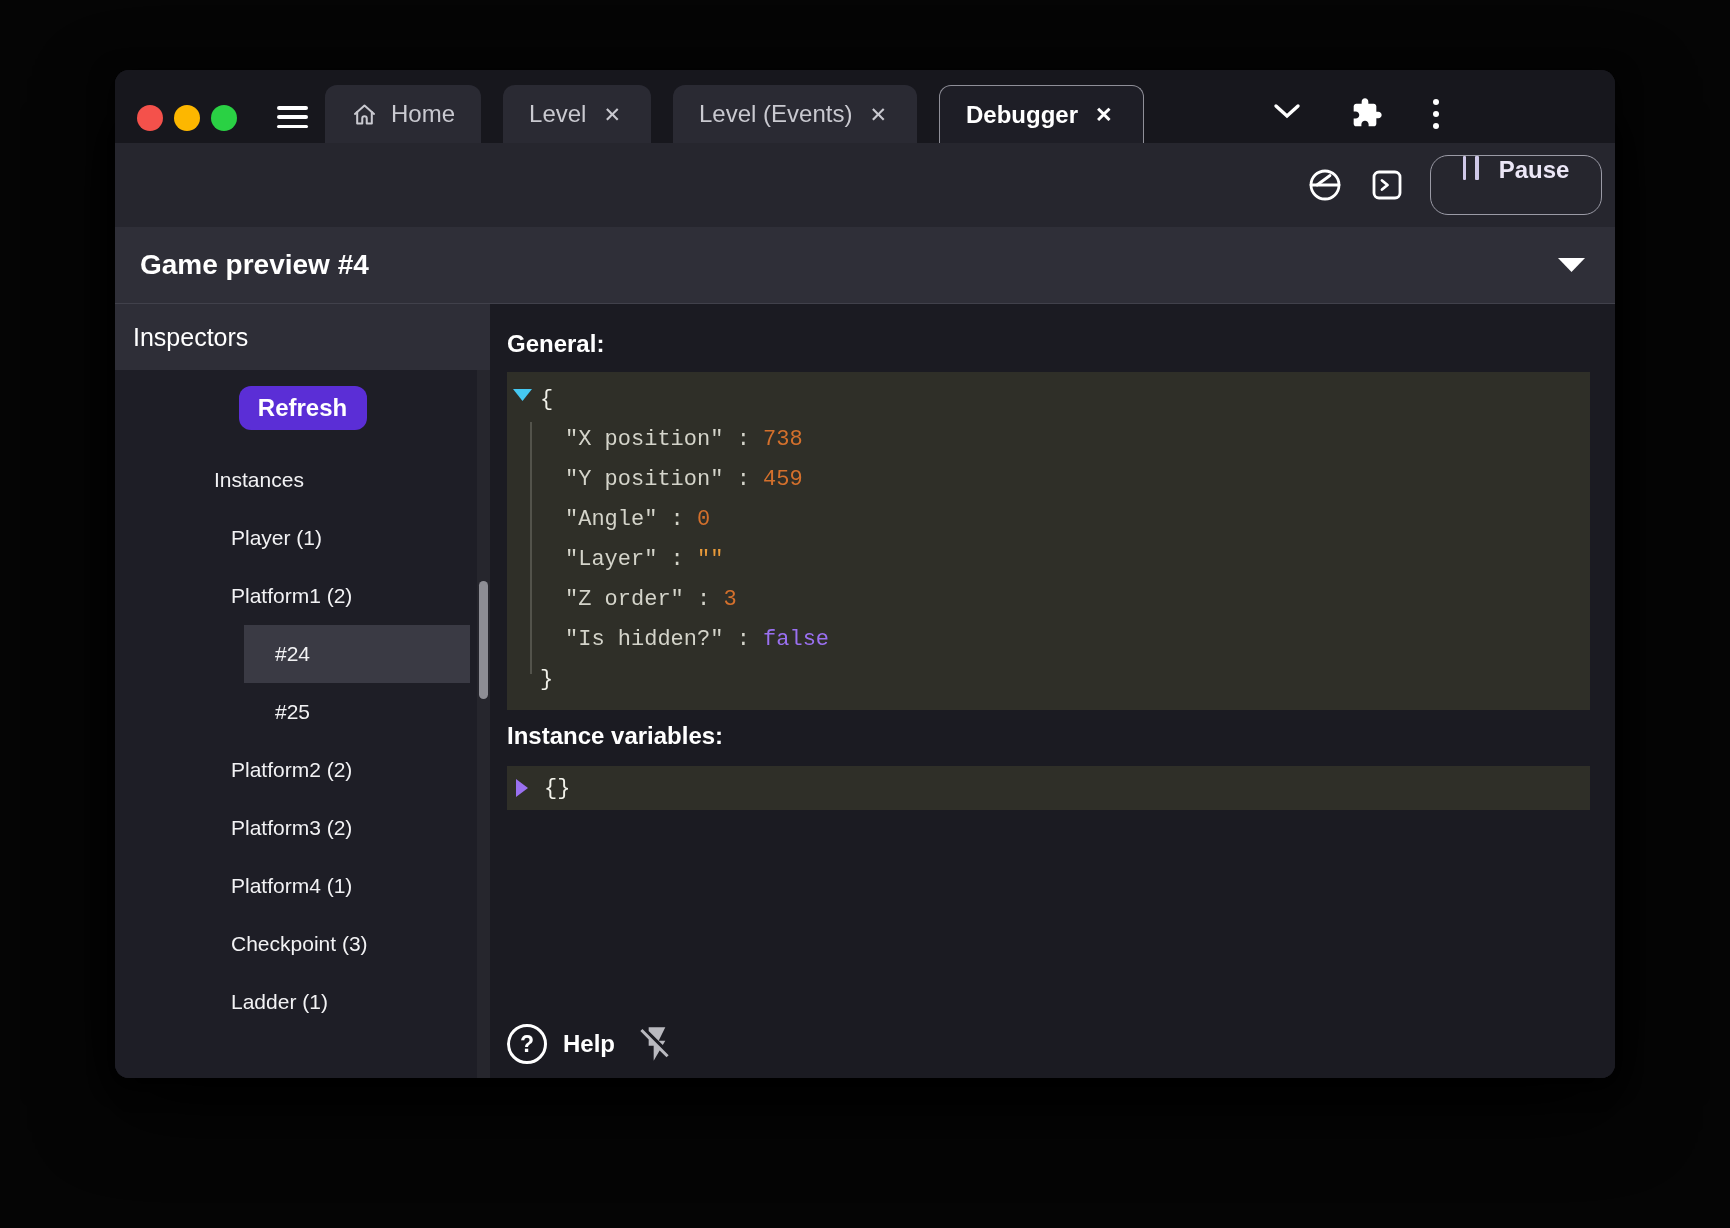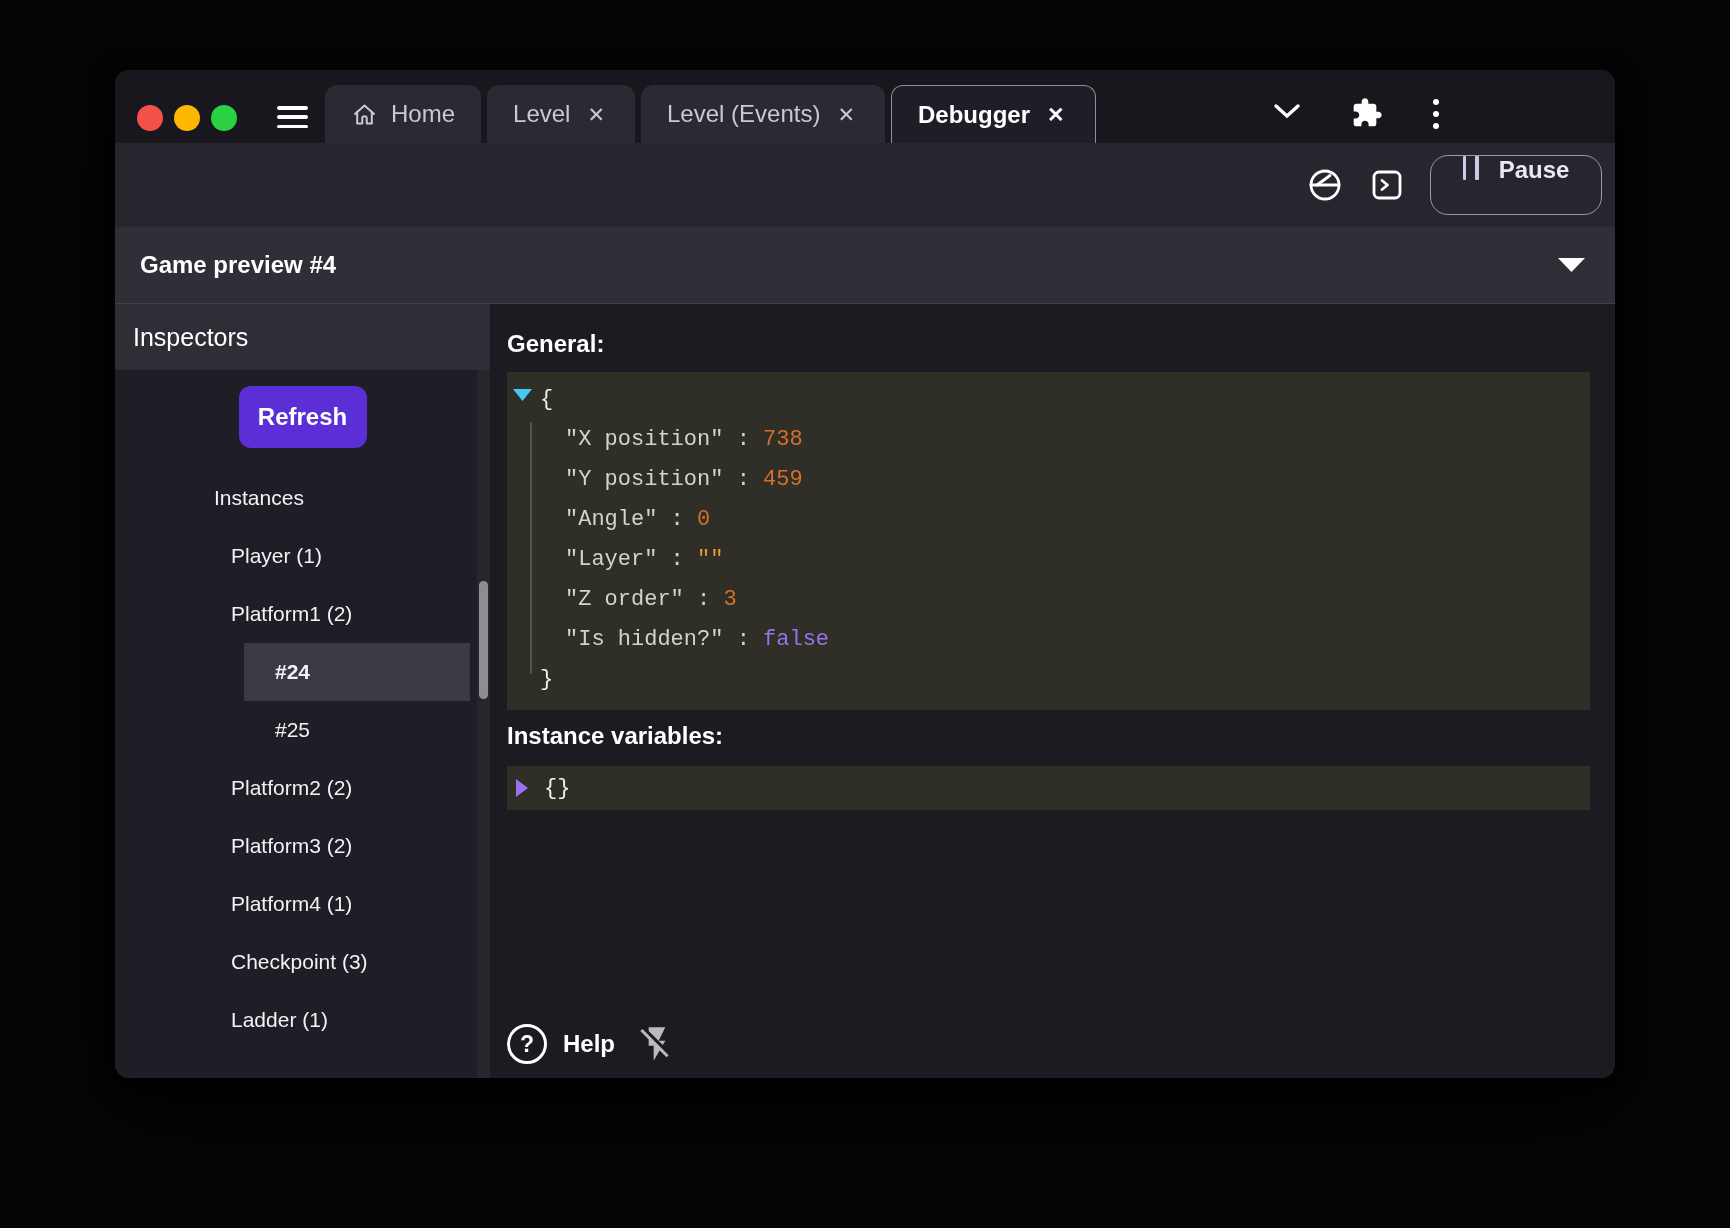--- a/index.html
+++ b/index.html
@@ -12,21 +12,21 @@
     display:flex; flex-direction:column;
   }
 
   
   .tabbar { position:relative; height:73px; background:#17171d; flex:0 0 auto; }
   .traffic { position:absolute; top:35px; left:22px; display:flex; gap:11px; }
   .light { width:26px; height:26px; border-radius:50%; }
   .hamburger { position:absolute; left:162px; top:36px; width:31px; height:22px;
     display:flex; flex-direction:column; justify-content:space-between; cursor:pointer; }
   .hamburger i { display:block; height:3.5px; background:#fff; border-radius:2px; }
-  .tabs { position:absolute; left:210px; bottom:0; display:flex; gap:6px; align-items:flex-end; }
+  .tabs { position:absolute; left:210px; bottom:0; display:flex; gap:22px; align-items:flex-end; }
   .tab { height:58px; display:flex; align-items:center; gap:13px; padding:0 26px;
     background:#2a2a33; border-radius:12px 12px 0 0; color:#c9c9d0; font-size:24px; cursor:pointer; }
   .tab.active { background:#1e1e26; border:1.5px solid #8f8f98; border-bottom:none; color:#ffffff; font-weight:700;justify-content:flex-end; }
   .tab .close { font-size:21px; color:inherit; padding:2px 4px; line-height:1; }
   .tab .home-ic { width:27px; height:27px; }
   .tabbar-right { position:absolute; top:27px; right:0; width:420px; height:34px; }
   .chev-ic { position:absolute; left:78px; top:6px; }
   .puzzle-ic { position:absolute; left:156px; top:0; }
   .kebab-ic { position:absolute; left:238px; top:2px; display:flex; flex-direction:column; gap:6px; align-items:center; }
   .kebab-ic i { width:6px; height:6px; border-radius:50%; background:#fff; }
@@ -37,36 +37,36 @@
   .tool-icon { display:flex; align-items:center; justify-content:center; cursor:pointer; }
   .pause-btn { width:172px; height:60px; border:1.5px solid #9b9ba6; border-radius:18px;
     display:flex; align-items:flex-start; justify-content:center; gap:20px; cursor:pointer; background:transparent; }
   .pause-bars { display:flex; gap:9px; }
   .pause-bars i { width:3.5px; height:24px; background:#cfc8e8; border-radius:1px; }
   .pause-label { font-size:24px; font-weight:700; color:#ece7f7; }
 
   
   .previewbar { height:77px; background:#2f2f38; border-bottom:1px solid #41414b; flex:0 0 auto;
     display:flex; align-items:center; justify-content:space-between; padding:0 30px 0 25px; }
-  .preview-title { font-size:24px; font-weight:700; color:#ffffff; }
+  .preview-title { font-size:28px; font-weight:700; color:#ffffff; }
 
   
   .content { flex:1; display:flex; min-height:0; background:#1b1b22; }
   .sidebar { position:relative; width:375px; flex:0 0 auto; background:#1e1e26; overflow:hidden; }
   .sidebar-header { height:66px; background:#2e2e37; display:flex; align-items:center;
     padding-left:18px; font-size:25px; font-weight:500; color:#fff; }
   .refresh-wrap { display:flex; justify-content:center; margin-top:16px; }
-  .refresh-btn { width:128px; height:62px; border:none; border-radius:12px; background:#5b2ed6;
+  .refresh-btn { width:128px; height:44px; border:none; border-radius:12px; background:#5b2ed6;
     color:#fff; font-size:24px; font-weight:700; font-family:inherit; cursor:pointer; }
   .tree { margin-top:21px; }
   .tree-row { height:58px; line-height:58px; font-size:21px; color:#f2f2f4; cursor:pointer; white-space:nowrap; }
   .tree-row.d0 { padding-left:99px; }
   .tree-row.d1 { padding-left:116px; }
   .tree-row.d2 { padding-left:160px; }
-  .tree-row.selected { background:#3a3a44; margin-left:129px; width:226px; padding-left:31px; font-weight:700; }
+  .tree-row.selected { background:#3a3a44; margin-left:129px; width:226px; padding-left:31px; font-weight:400; }
   .sb-track { position:absolute; right:0; top:66px; bottom:0; width:13px; background:#26262d; }
   .sb-thumb { position:absolute; right:2px; top:211px; width:9px; height:118px; background:#8d8d94; border-radius:5px; cursor:pointer; }
 
   .main { position:relative; flex:1; padding:26px 25px 0 17px; background:#1b1b22; }
   .section-label { font-size:24px; font-weight:600; color:#fff; }
   .code-block { position:relative; margin-top:14px; background:#2f2f28; padding:8px 0 10px 0;
     font-family:"Liberation Mono", monospace; font-size:22px; }
   .code-line { height:40px; line-height:40px; white-space:pre; }
   .code-line.brace { padding-left:33px; color:#f0f0e8; }
   .code-line.entry { padding-left:58px; }

